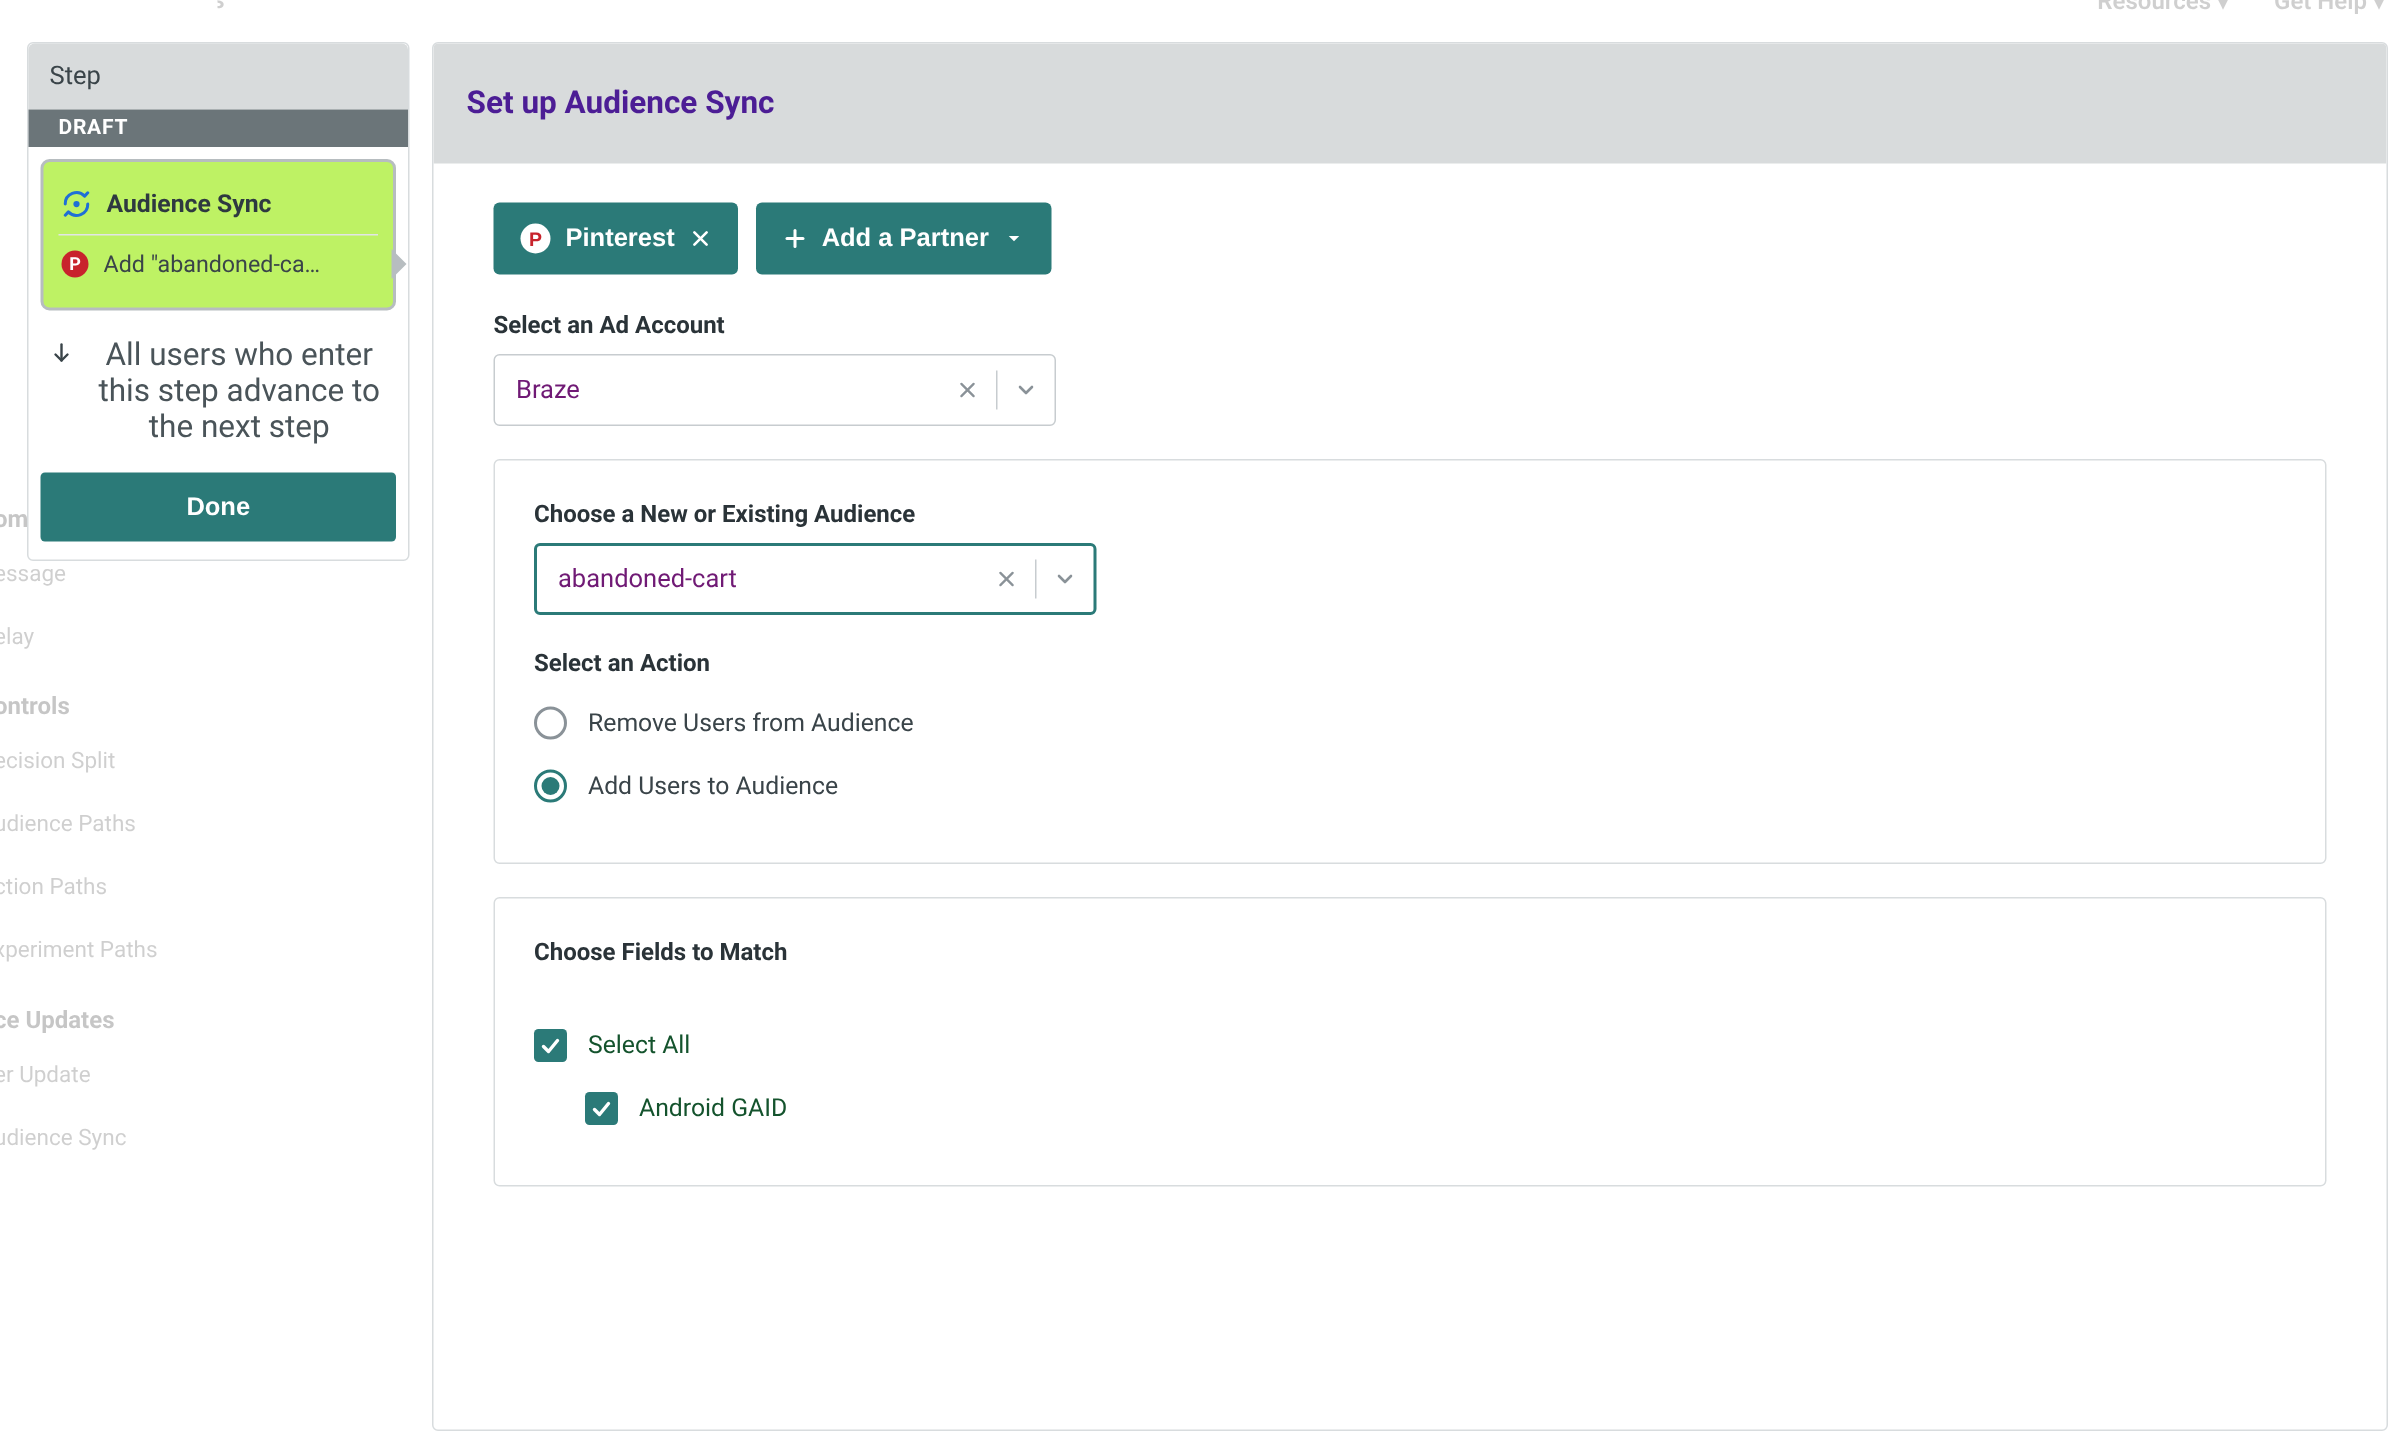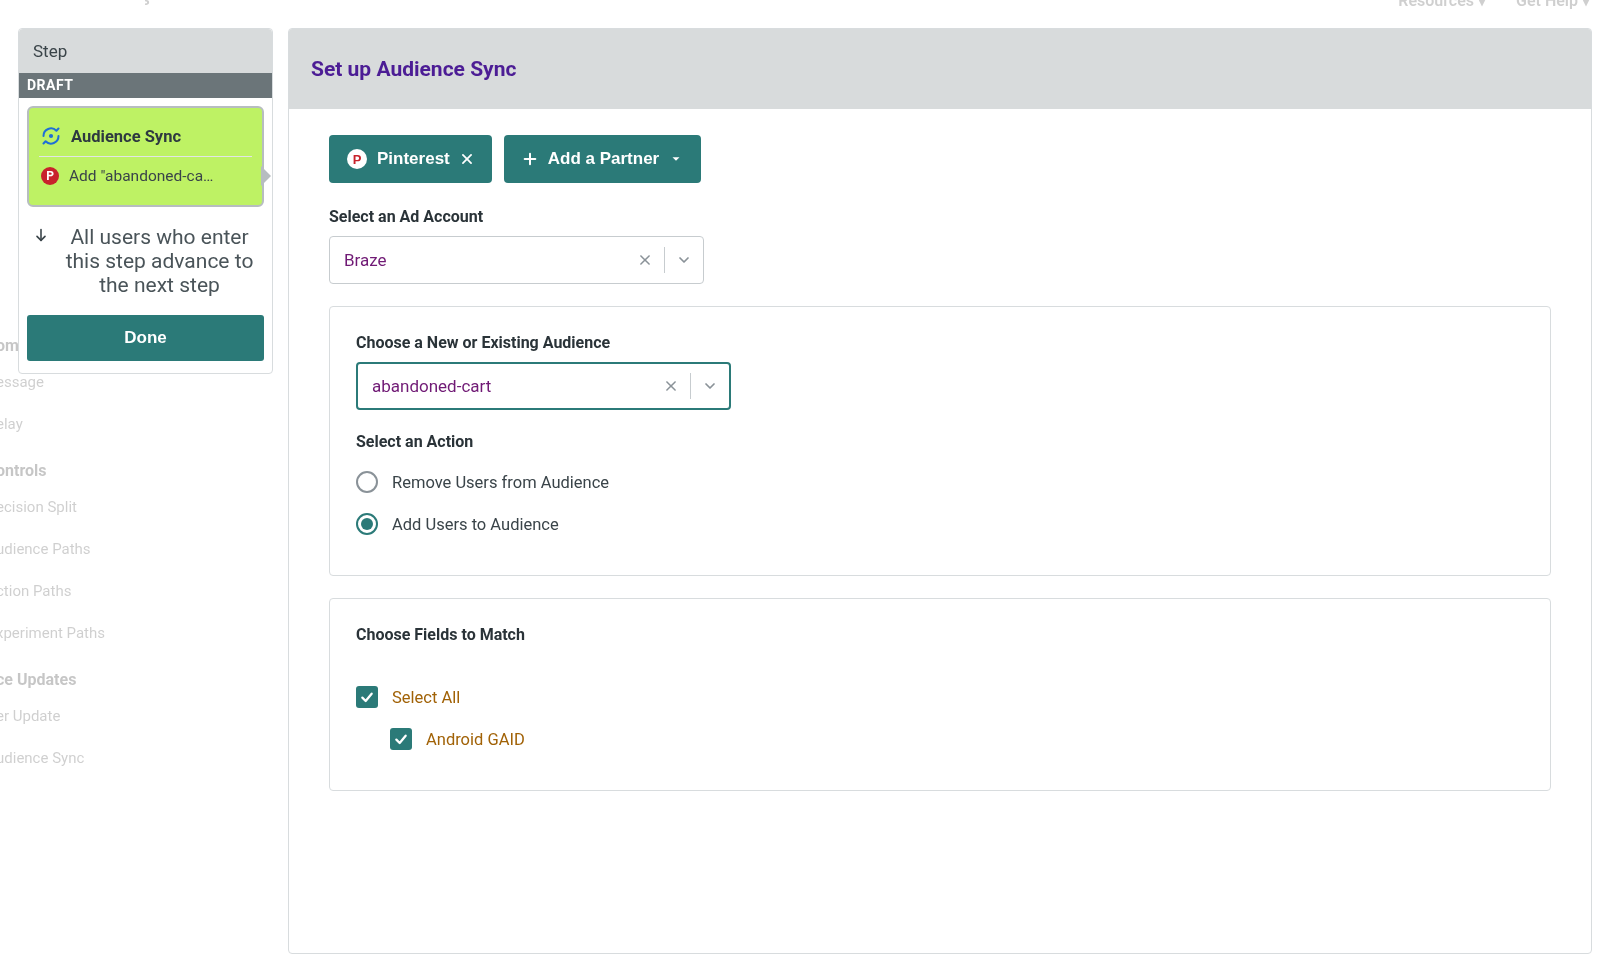--- a/index.html
+++ b/index.html
@@ -50,21 +50,21 @@
     font-size:17px;
     color:#3a4449;
     border-top-left-radius:4px; border-top-right-radius:4px;
   }
   .step-panel .draft-badge {
     background: var(--badge-grey);
     color:#fff;
     font-weight:700;
     letter-spacing:0.5px;
     font-size:14px;
-    padding:4px 8px 5px;
+    padding:4px 20px 5px;
   }
   .step-card {
     margin:8px;
     border:2px solid #b7bdc0;
     border-radius:6px;
     background:#bef264;
     padding:10px 10px 12px;
     position:relative;
   }
   .step-card::after{
@@ -165,21 +165,21 @@
   .radio-label { font-size:16.5px; color:#3a4449;}
   .chk-row { display:flex; align-items:center; gap:14px; padding:10px 0; cursor:pointer;}
   .chk-row.indent { padding-left:34px;}
   .chk {
     width:22px;height:22px;border-radius:3px;
     background: var(--teal);
     display:flex;align-items:center;justify-content:center;
     flex:none;
   }
   .chk svg { color:#fff;}
-  .chk-label { font-size:16.5px; color:#a16207;}
+  .chk-label { font-size:16.5px; color:#14532d;}
   .spacer-v { height:22px;}
   svg { display:block;}
 </style>
 </head>
 <body>
 
 <div class="app">
 
   <div class="bg-layer">
     <div class="bg-top">

